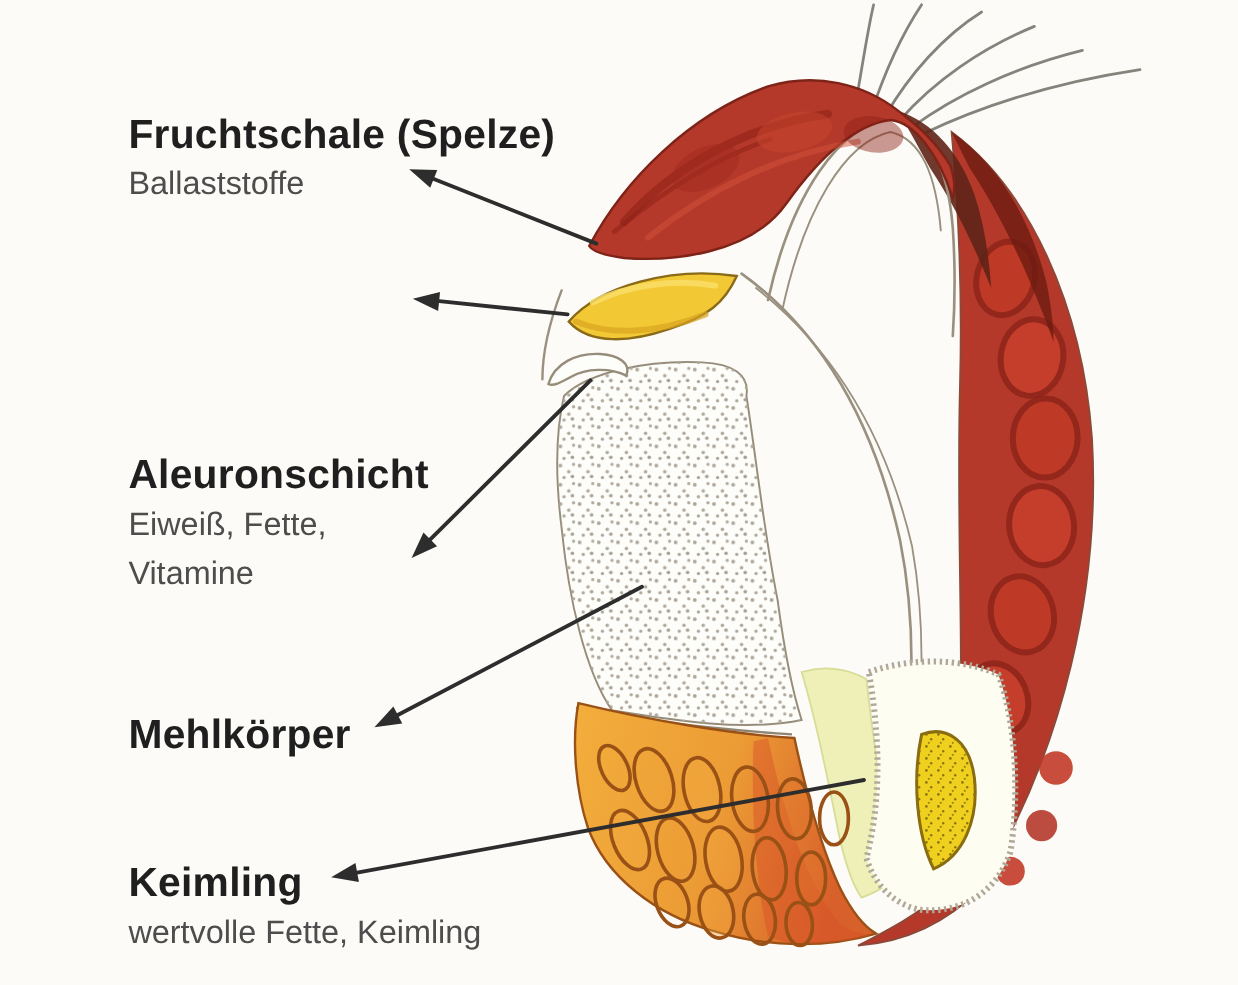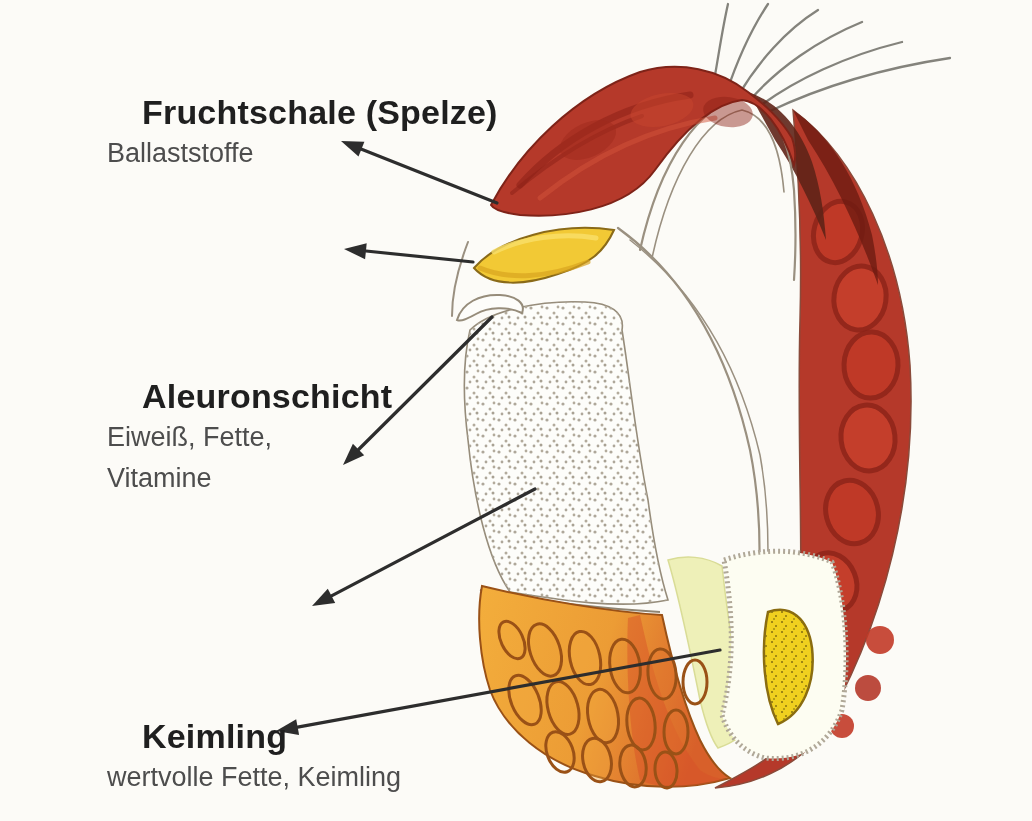--- a/index.html
+++ b/index.html
@@ -18,21 +18,20 @@
     position:absolute;
     left:107px;
     line-height:41px;
     white-space:nowrap;
   }
   .label-block .term{
     font-size:34px;
     font-weight:bold;
     color:#1f1f1f;
     letter-spacing:0.2px;
-    margin-left:35px;
   }
   .label-block .desc{
     font-size:27px;
     font-weight:400;
     color:#4d4d4d;
   }
 </style>
 </head>
 <body>
 
@@ -213,20 +212,21 @@
   </div>
 
 
   <div class="label-block" style="top:376px">
     <div class="term">Aleuronschicht</div>
     <div class="desc">Eiweiß, Fette,</div>
     <div class="desc">Vitamine</div>
   </div>
 
   <div class="label-block" style="top:592px">
+    <div class="term">Mehlkörper</div>
   </div>
 
   <div class="label-block" style="top:716px">
     <div class="term">Keimling</div>
     <div class="desc">wertvolle Fette, Keimling</div>
   </div>
 
 </div>
 
 </body></html>

